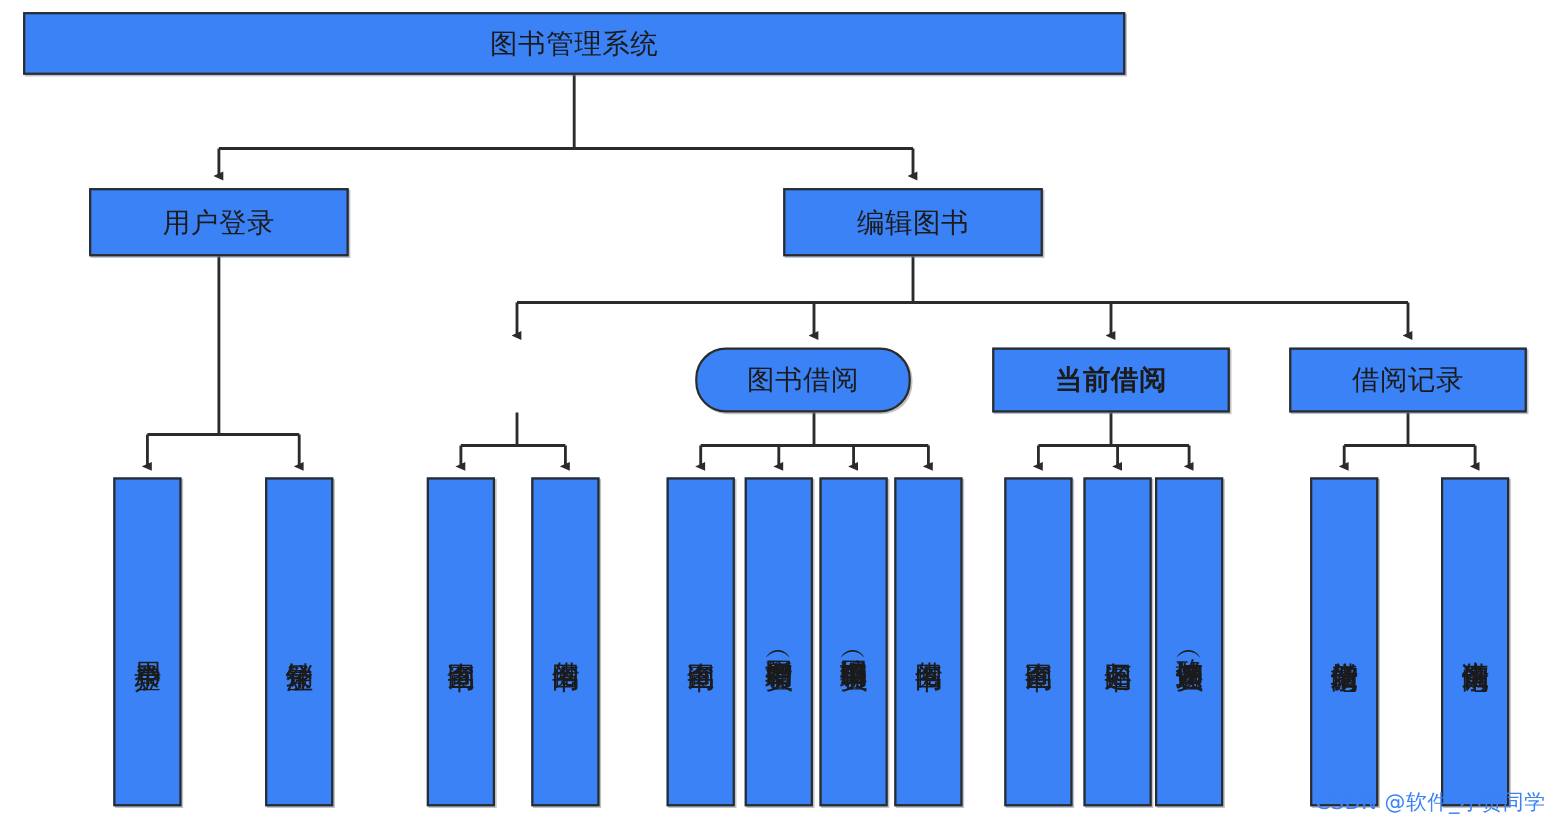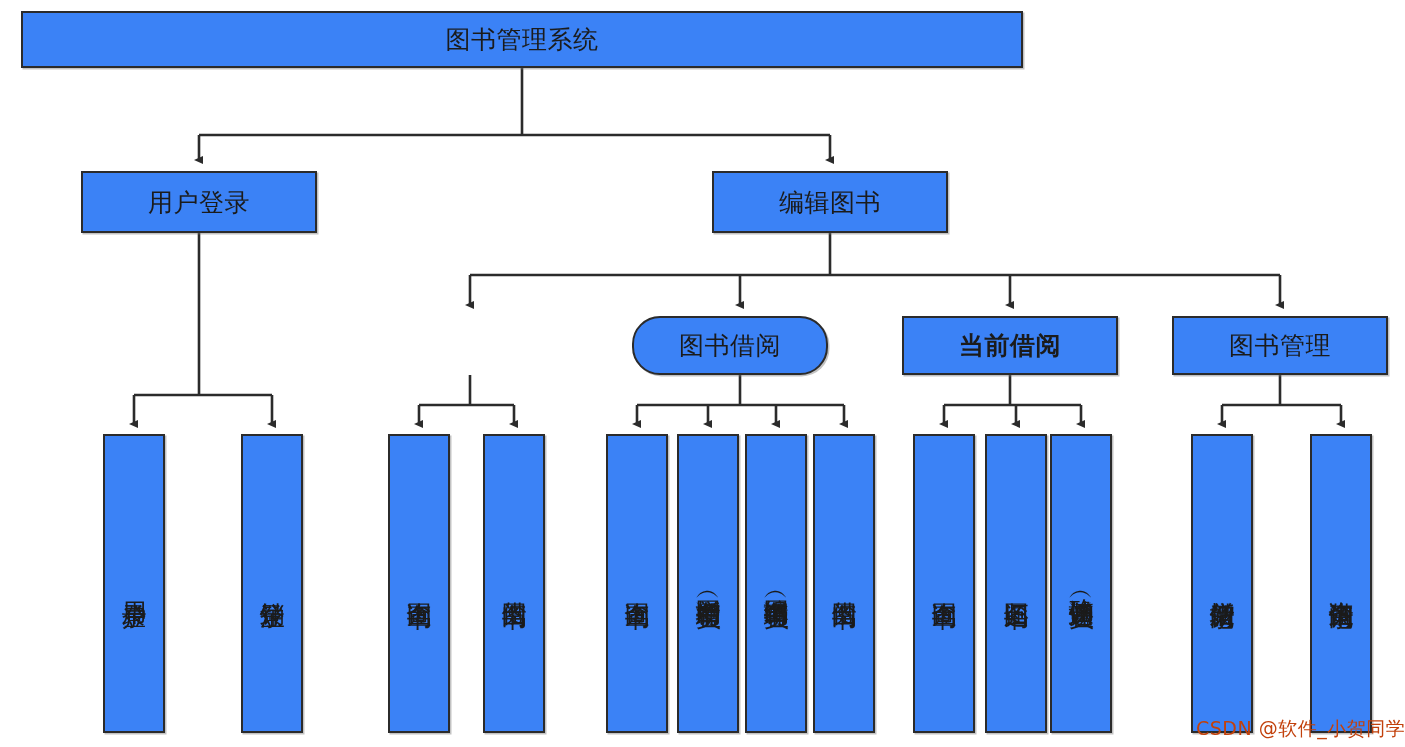--- a/index.html
+++ b/index.html
@@ -55,21 +55,21 @@
   .node.vert .label {
     writing-mode: vertical-rl;
     text-orientation: upright;
     font-size: 25px;
     line-height: 1.02;
     letter-spacing: 1px;
     max-height: 100%;
   }
   .watermark {
     position: absolute;
-    color: #c2410c;
+    color: #3b82f6;
     font-size: 19px;
     white-space: nowrap;
     letter-spacing: 0.5px;
     user-select: none;
   }
 </style>
 </head>
 <body>
 
 <div id="canvas">
@@ -135,21 +135,21 @@
     <span class="label">编辑图书</span>
   </div>
 
   <div class="node horiz" style="left:632px;top:316px;width:196px;height:59px;border-radius:28px;">
     <span class="label">图书借阅</span>
   </div>
   <div class="node horiz" style="left:902px;top:316px;width:216px;height:59px;font-weight:bold;">
     <span class="label">当前借阅</span>
   </div>
   <div class="node horiz" style="left:1172px;top:316px;width:216px;height:59px;">
-    <span class="label">图书管理</span>
+    <span class="label">借阅记录</span>
   </div>
 
   <div class="node vert" style="left:103px;top:434px;width:62px;height:299px;">
     <span class="label">用户登录</span>
   </div>
   <div class="node vert" style="left:241px;top:434px;width:62px;height:299px;">
     <span class="label">注销登录</span>
   </div>
   <div class="node vert" style="left:388px;top:434px;width:62px;height:299px;">
     <span class="label">查询图书</span>

